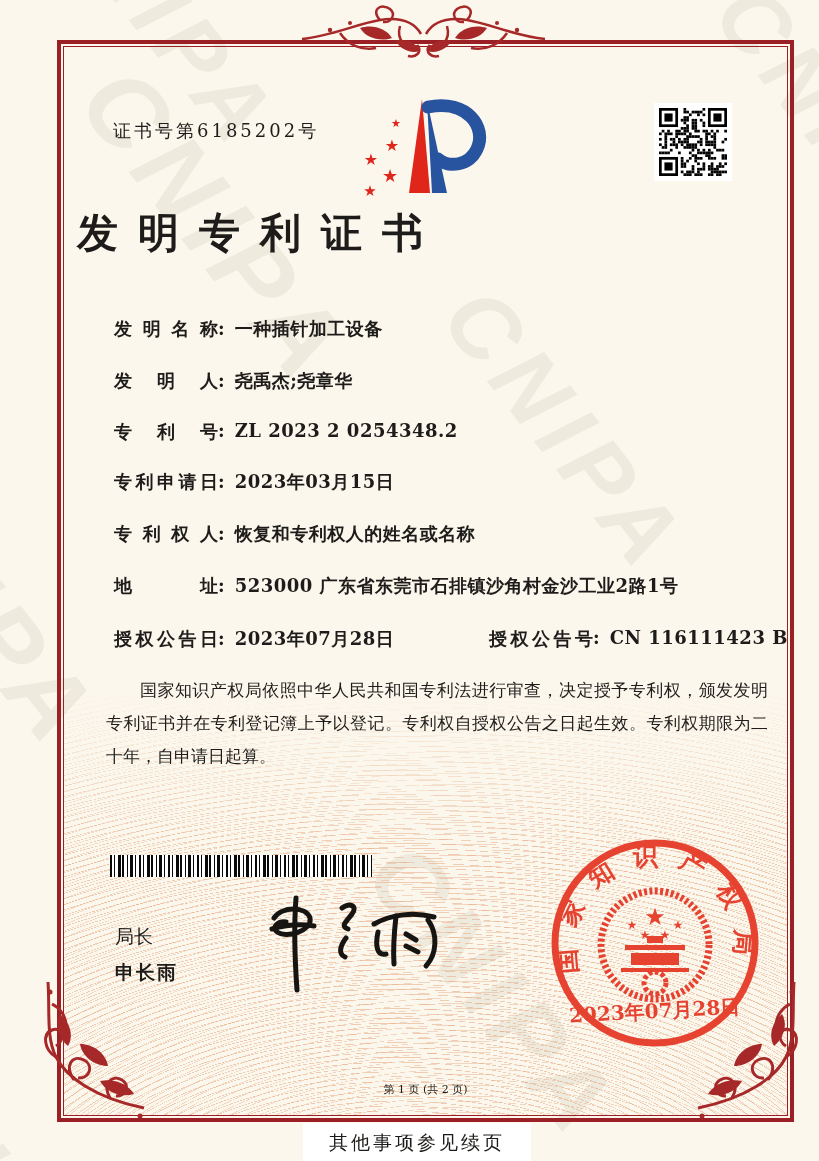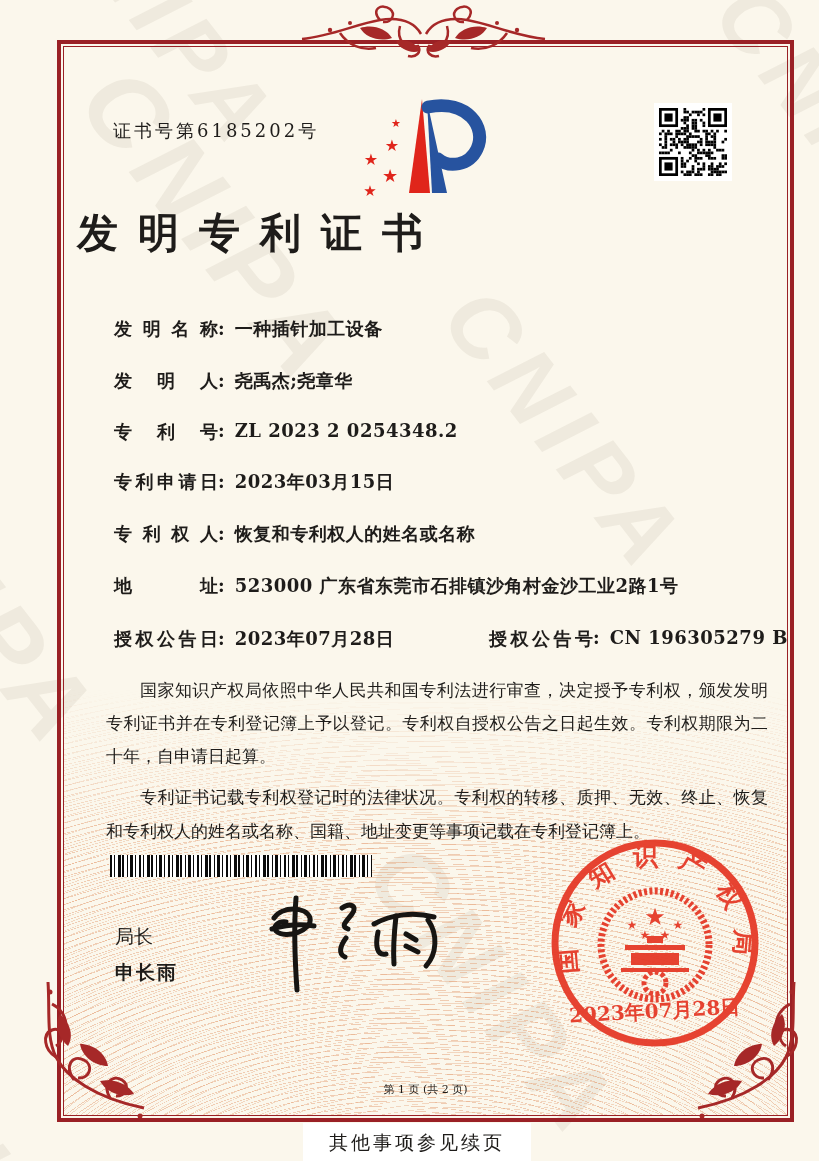--- a/index.html
+++ b/index.html
@@ -389,27 +389,26 @@
   <span class="flabel">专利权人</span><span class="colon">:</span><span class="fval">恢复和专利权人的姓名或名称</span>
 </div>
 <div class="frow" style="top:574px">
   <span class="flabel">地址</span><span class="colon">:</span><span class="fval">523000 广东省东莞市石排镇沙角村金沙工业2路1号</span>
 </div>
 <div class="frow" style="top:627px">
   <span>
     <span class="flabel">授权公告日</span><span class="colon">:</span><span class="fval">2023年07月28日</span>
   </span>
   <span class="grant2">
-    <span class="flabel">授权公告号</span><span class="colon">:</span><span class="fval">CN 196305279 B</span>
+    <span class="flabel">授权公告号</span><span class="colon">:</span><span class="fval">CN 116111423 B</span>
   </span>
 </div>
 
 <div class="abs bodytext">
   <p>国家知识产权局依照中华人民共和国专利法进行审查，决定授予专利权，颁发发明专利证书并在专利登记簿上予以登记。专利权自授权公告之日起生效。专利权期限为二十年，自申请日起算。</p>
-  <p>专利证书记载专利权登记时的法律状况。专利权的转移、质押、无效、终止、恢复和专利权人的姓名或名称、国籍、地址变更等事项记载在专利登记簿上。</p>
 </div>
 
 <div class="abs barcode"></div>
 
 <div class="abs signer-title">局长</div>
 <div class="abs signer-name">申长雨</div>
 
 <svg class="abs signature" viewBox="0 0 215 112">
   <g stroke="#171512" fill="none" stroke-width="5" stroke-linecap="round" stroke-linejoin="round">
     <path d="M58,14 C56,40 57,78 59,106"></path>

